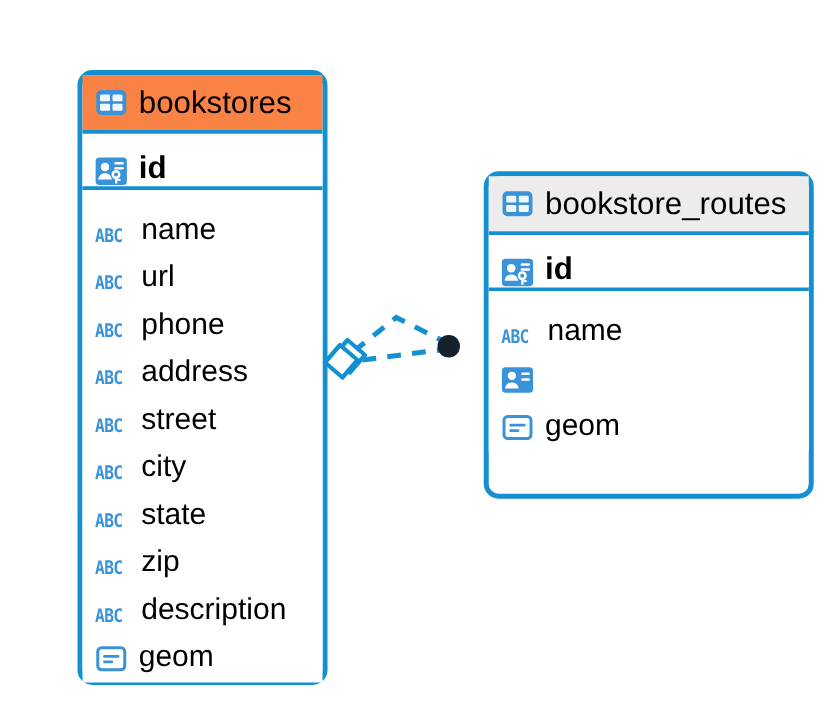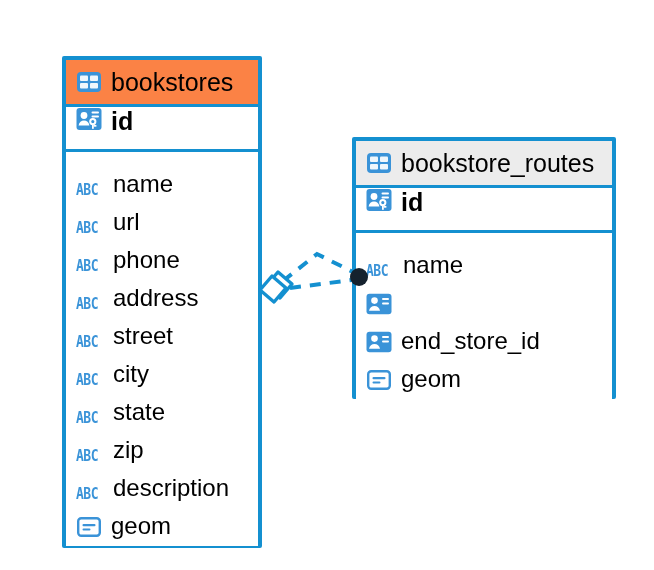--- a/index.html
+++ b/index.html
@@ -22,41 +22,41 @@
     width: 654px;
     height: 570px;
   }
 
   
   .entity {
     position: absolute;
     box-sizing: border-box;
     background: #ffffff;
     border: 4px solid #1490d0;
-    border-radius: 2px;
+    border-radius: 12px;
   }
 
   .entity-header {
     box-sizing: border-box;
     display: flex;
     align-items: center;
     gap: 9px;
     padding: 0 10px;
     height: 44px;
     font-size: 25px;
     color: #000000;
     white-space: nowrap;
   }
   .entity-header.accent-orange { background: #fb8245; }
   .entity-header.accent-gray   { background: #ececec; }
 
   .pk-row {
     box-sizing: border-box;
     display: flex;
-    align-items: flex-start;
+    align-items: flex-end;
     gap: 9px;
     padding: 0 10px;
     height: 48px;
     border-top: 3px solid #1490d0;
     border-bottom: 3px solid #1490d0;
     font-size: 25px;
     font-weight: bold;
     color: #000000;
     background: #ffffff;
     white-space: nowrap;
@@ -188,21 +188,21 @@
             <rect x="2.2" y="2.2" width="21.6" height="17.6" rx="3" ry="3" fill="#ffffff" stroke="#3a93d8" stroke-width="2.4"></rect>
             <rect x="6.5" y="8" width="13" height="2.2" rx="1" fill="#3a93d8"></rect>
             <rect x="6.5" y="12.4" width="8" height="2.2" rx="1" fill="#3a93d8"></rect>
           </svg>
         </span>
         <span class="field-label">geom</span>
       </div>
     </div>
   </div>
 
-  <div class="entity" id="entity-bookstore-routes" style="left:352px; top:137px; width:264px; height:262px;">
+  <div class="entity" id="entity-bookstore-routes" style="left:387px; top:137px; width:264px; height:262px;">
 
     <div class="entity-header accent-gray">
       <span class="icon">
         <svg width="26" height="22" viewBox="0 0 26 22" aria-hidden="true">
           <rect x="1" y="1" width="24" height="20" rx="4" ry="4" fill="#3a93d8"></rect>
           <rect x="4" y="4.5" width="8" height="5.5" rx="1" fill="#ffffff" opacity="0.92"></rect>
           <rect x="14" y="4.5" width="8" height="5.5" rx="1" fill="#ffffff" opacity="0.92"></rect>
           <rect x="4" y="12" width="8" height="5.5" rx="1" fill="#ffffff" opacity="0.92"></rect>
           <rect x="14" y="12" width="8" height="5.5" rx="1" fill="#ffffff" opacity="0.92"></rect>
         </svg>
@@ -238,32 +238,20 @@
             <circle cx="8.5" cy="7.6" r="3.3" fill="#ffffff"></circle>
             <path d="M3 17.8c0.5-3.3 2.8-4.9 5.5-4.9s5 1.6 5.5 4.9z" fill="#ffffff"></path>
             <rect x="16" y="5" width="7" height="2" rx="1" fill="#ffffff"></rect>
             <rect x="16" y="9.6" width="7" height="2" rx="1" fill="#ffffff"></rect>
           </svg>
         </span>
       </div>
       <div class="field-row">
         <span class="icon">
           <svg width="26" height="22" viewBox="0 0 26 22" aria-hidden="true">
-            <rect x="0.5" y="0.8" width="25" height="20.4" rx="3" ry="3" fill="#3a93d8"></rect>
-            <circle cx="8.5" cy="7.6" r="3.3" fill="#ffffff"></circle>
-            <path d="M3 17.8c0.5-3.3 2.8-4.9 5.5-4.9s5 1.6 5.5 4.9z" fill="#ffffff"></path>
-            <rect x="16" y="5" width="7" height="2" rx="1" fill="#ffffff"></rect>
-            <rect x="16" y="9.6" width="7" height="2" rx="1" fill="#ffffff"></rect>
-          </svg>
-        </span>
-        <span class="field-label">end_store_id</span>
-      </div>
-      <div class="field-row">
-        <span class="icon">
-          <svg width="26" height="22" viewBox="0 0 26 22" aria-hidden="true">
             <rect x="2.2" y="2.2" width="21.6" height="17.6" rx="3" ry="3" fill="#ffffff" stroke="#3a93d8" stroke-width="2.4"></rect>
             <rect x="6.5" y="8" width="13" height="2.2" rx="1" fill="#3a93d8"></rect>
             <rect x="6.5" y="12.4" width="8" height="2.2" rx="1" fill="#3a93d8"></rect>
           </svg>
         </span>
         <span class="field-label">geom</span>
       </div>
     </div>
   </div>
 

